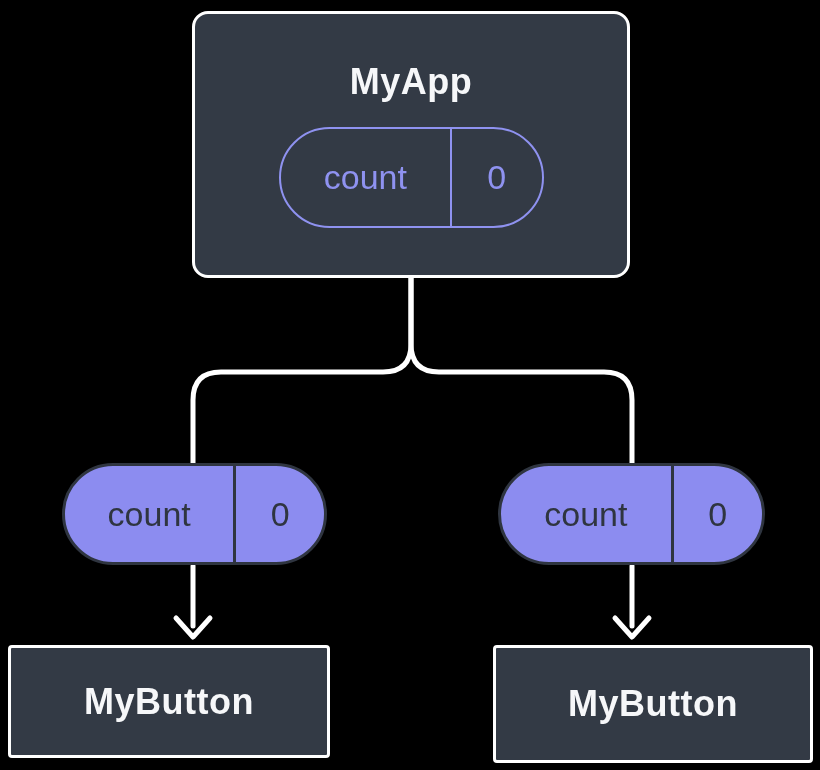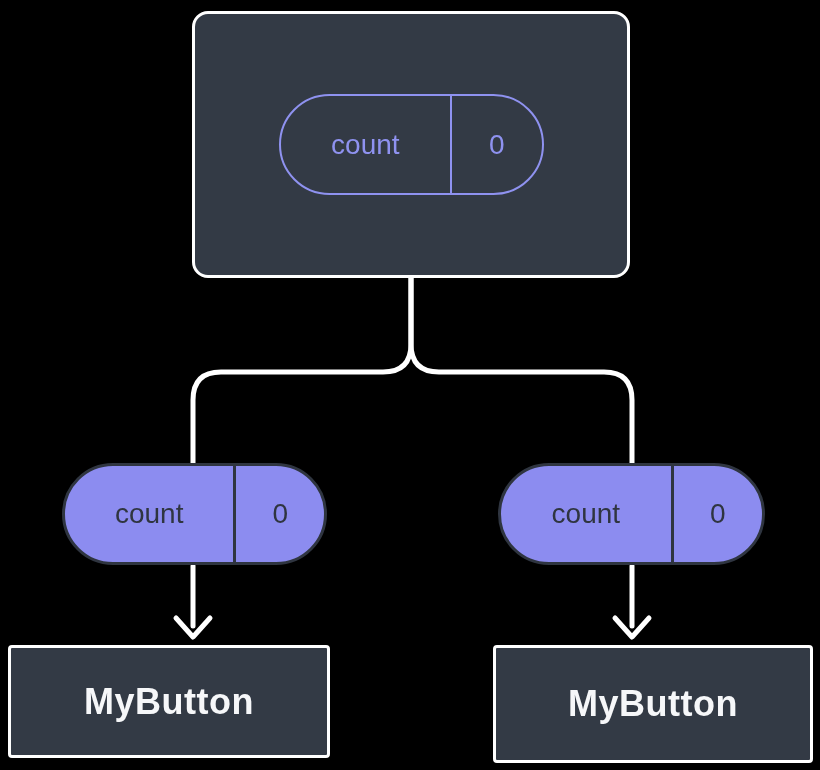--- a/index.html
+++ b/index.html
@@ -51,21 +51,21 @@
     font-size:36px;
     font-weight:600;
     letter-spacing:0.5px;
     color:var(--node-text);
   }
   .pill{
     display:flex;
     align-items:stretch;
     border-radius:999px;
     box-sizing:border-box;
-    font-size:28px;
+    font-size:34px;
     overflow:hidden;
   }
   .pill .pill-name{
     flex:0 0 65%;
     display:flex;align-items:center;justify-content:center;
   }
   .pill .pill-value{
     flex:1 1 auto;
     display:flex;align-items:center;justify-content:center;
   }
@@ -107,20 +107,21 @@
       <path class="line" d="M193 566 V626"></path>
       <polyline class="line" points="176,618 193,637 210,618"></polyline>
     </g>
     <g>
       <path class="line" d="M632 566 V626"></path>
       <polyline class="line" points="615,618 632,637 649,618"></polyline>
     </g>
   </svg>
 
   <div class="node root">
+    <div class="node-title">MyApp</div>
     <div class="pill outline">
       <span class="pill-name">count</span>
       <span class="pill-value">0</span>
     </div>
   </div>
 
   <div class="pill solid left-pill">
     <span class="pill-name">count</span>
     <span class="pill-value">0</span>
   </div>

